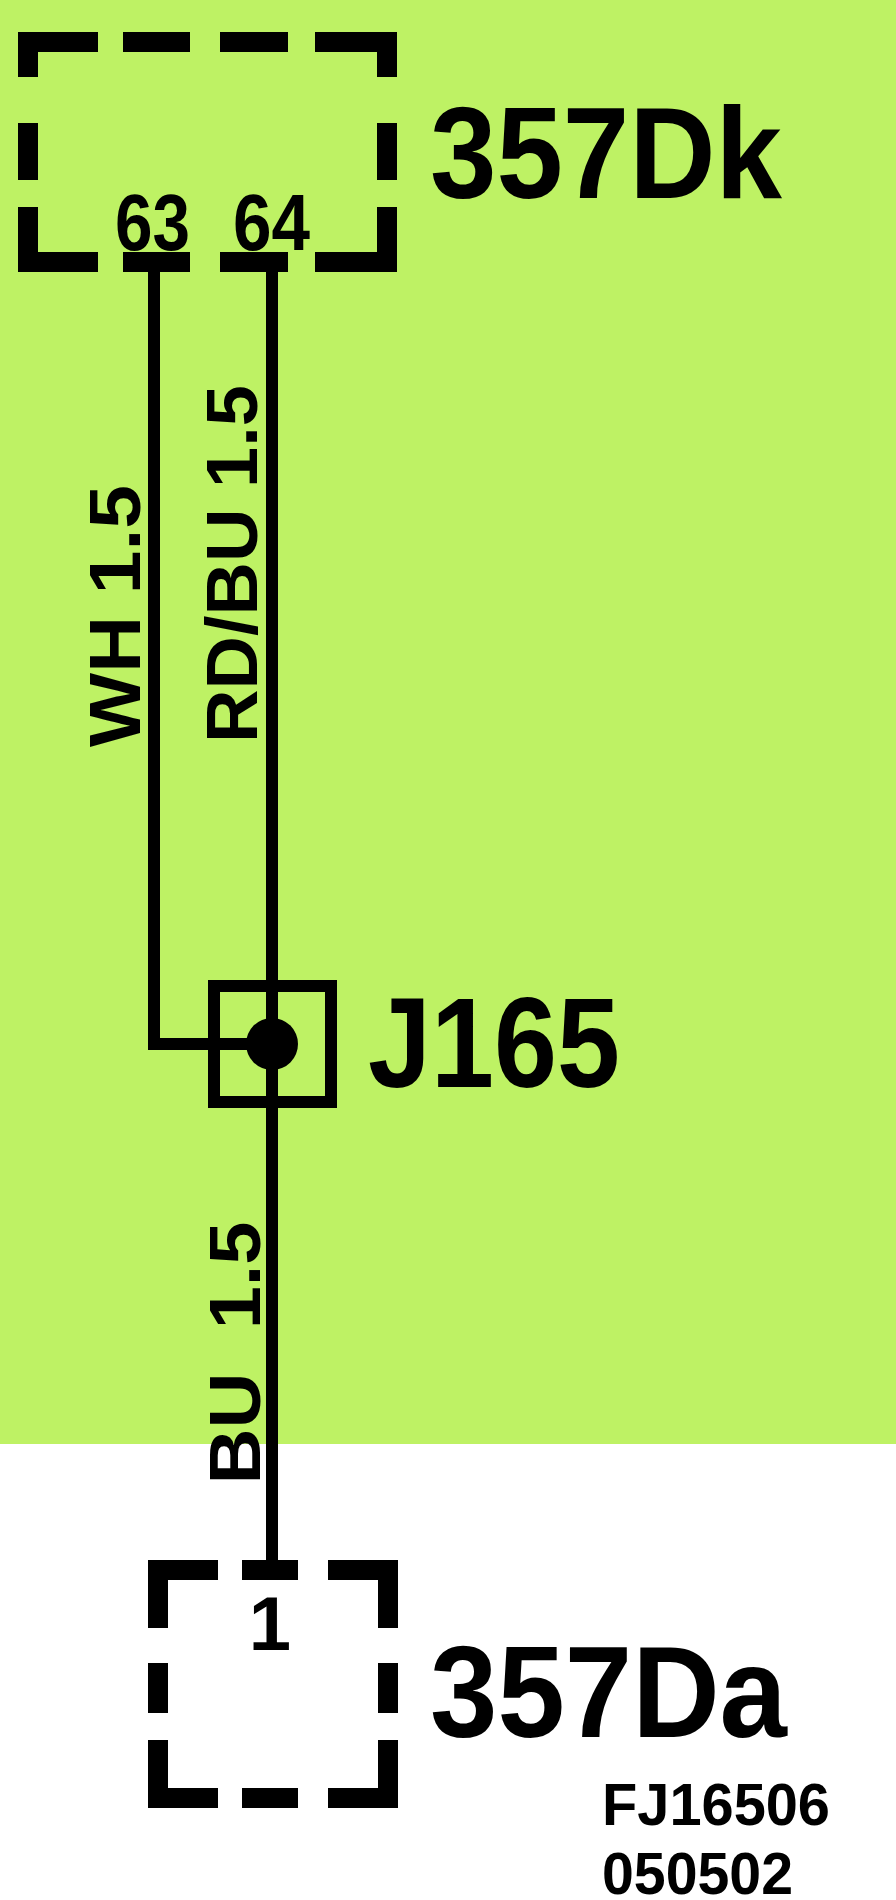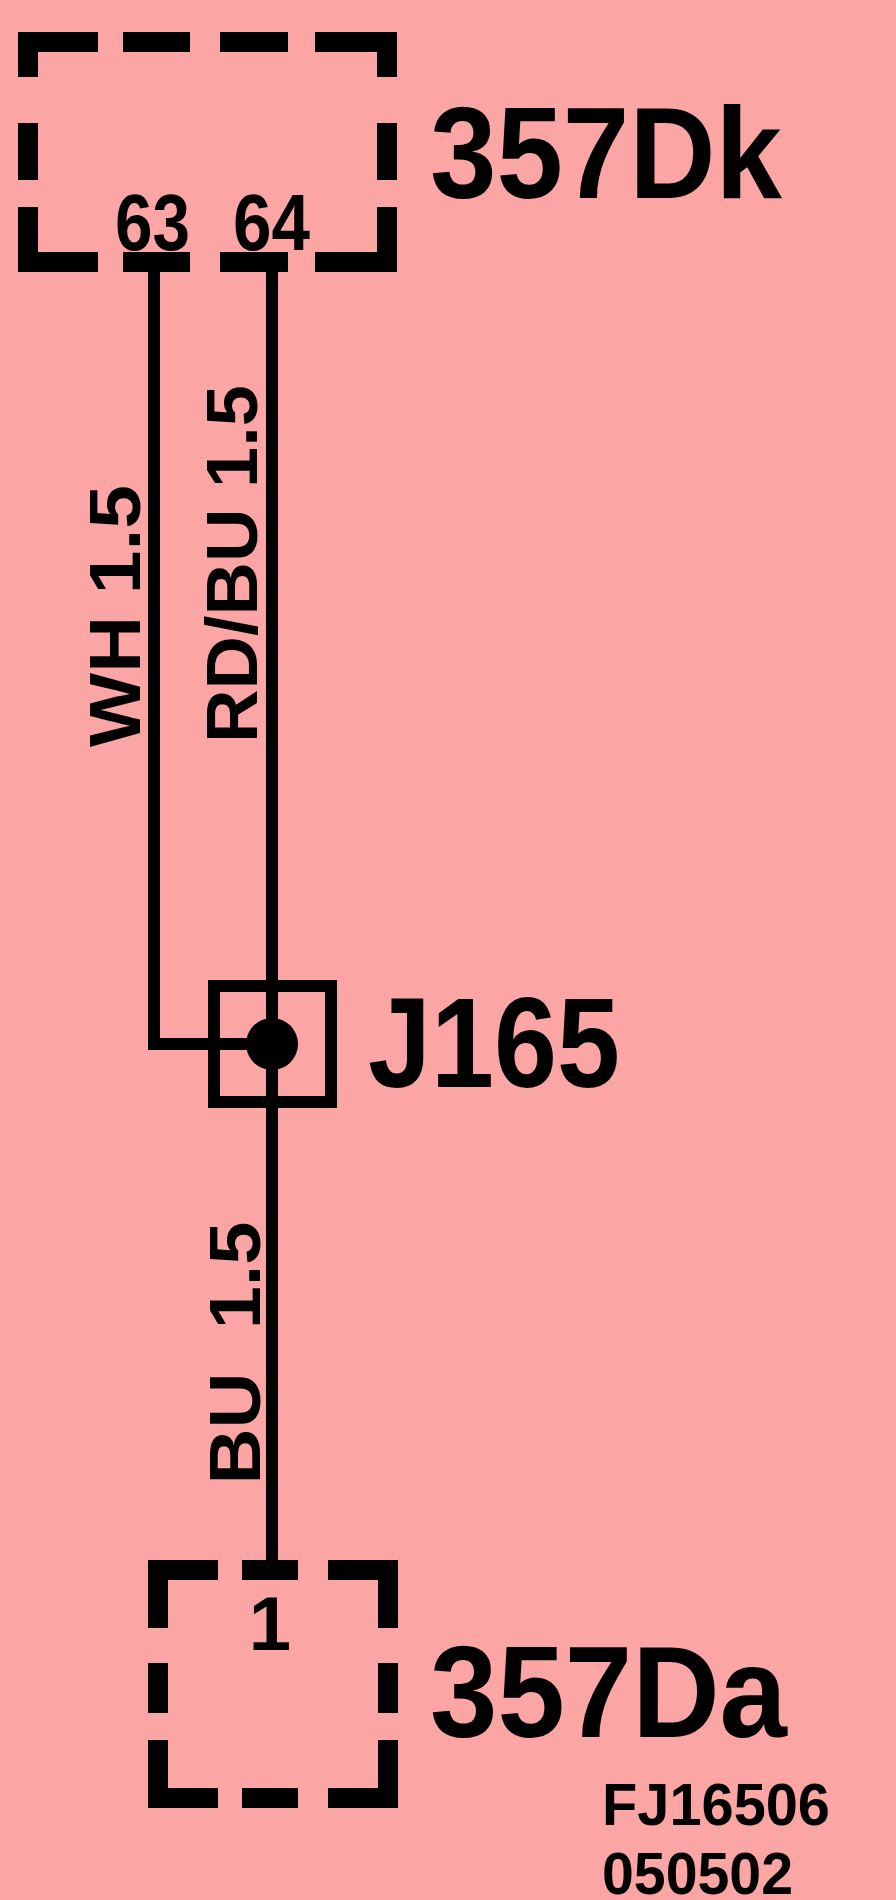--- a/index.html
+++ b/index.html
@@ -6,22 +6,22 @@
     margin: 0;
     padding: 0;
     width: 896px;
     height: 1900px;
     background: #ffffff;
     overflow: hidden;
   }
   .stage {
     position: relative;
     width: 896px;
-    height: 1900px;
-    background: #fca5a5;
+    height: 1444px;
+    background: #bef264;
   }
   svg {
     display: block;
   }
   svg text {
     font-family: "Liberation Sans", sans-serif;
     font-weight: bold;
     fill: #000000;
     white-space: pre;
   }

